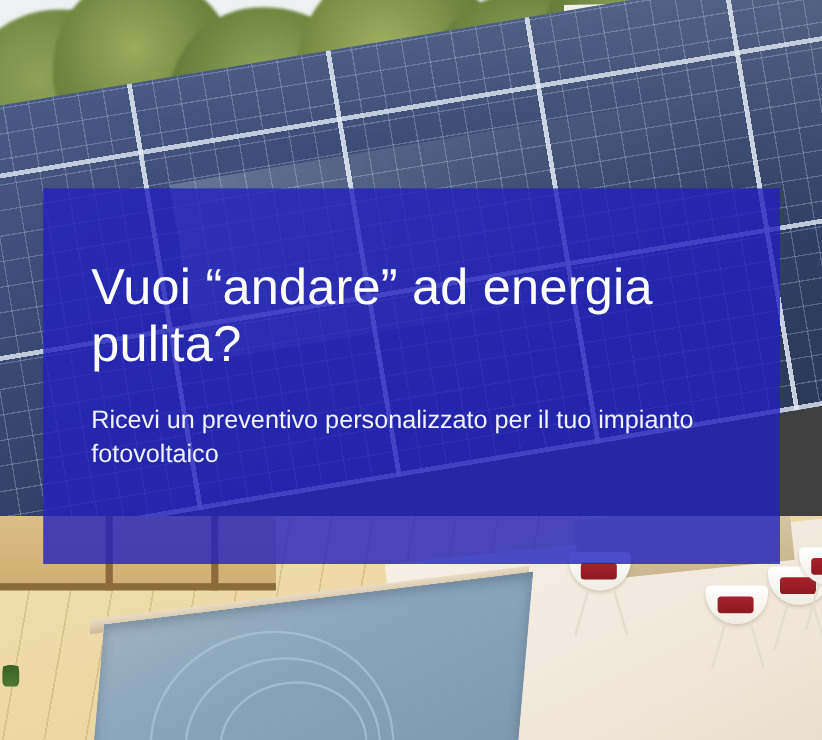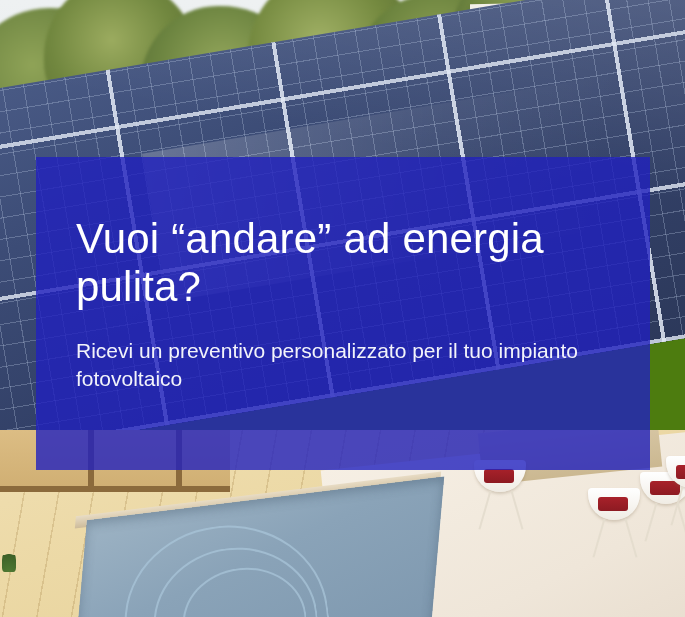--- a/index.html
+++ b/index.html
@@ -9,21 +9,21 @@
   }
   body {
     font-family: "Liberation Sans", sans-serif;
   }
 
   .hero {
     position: relative;
     width: 685px;
     height: 617px;
     overflow: hidden;
-    background: #4d7c0f;
+    background: #404040;
   }
 
   
   .photo {
     position: absolute;
     inset: 0;
     overflow: hidden;
   }
 
   

